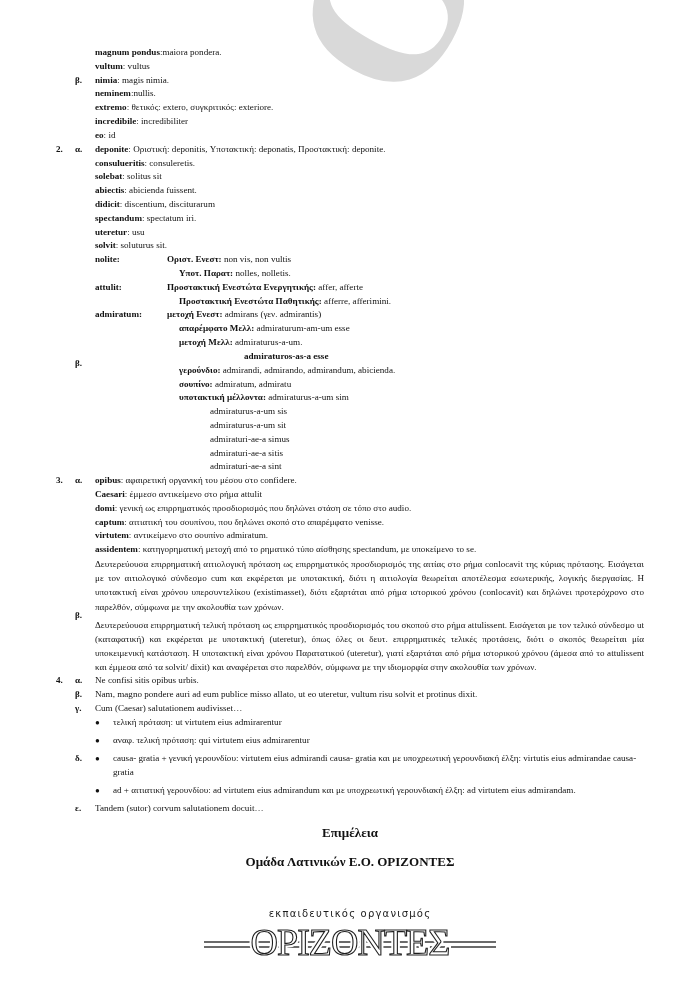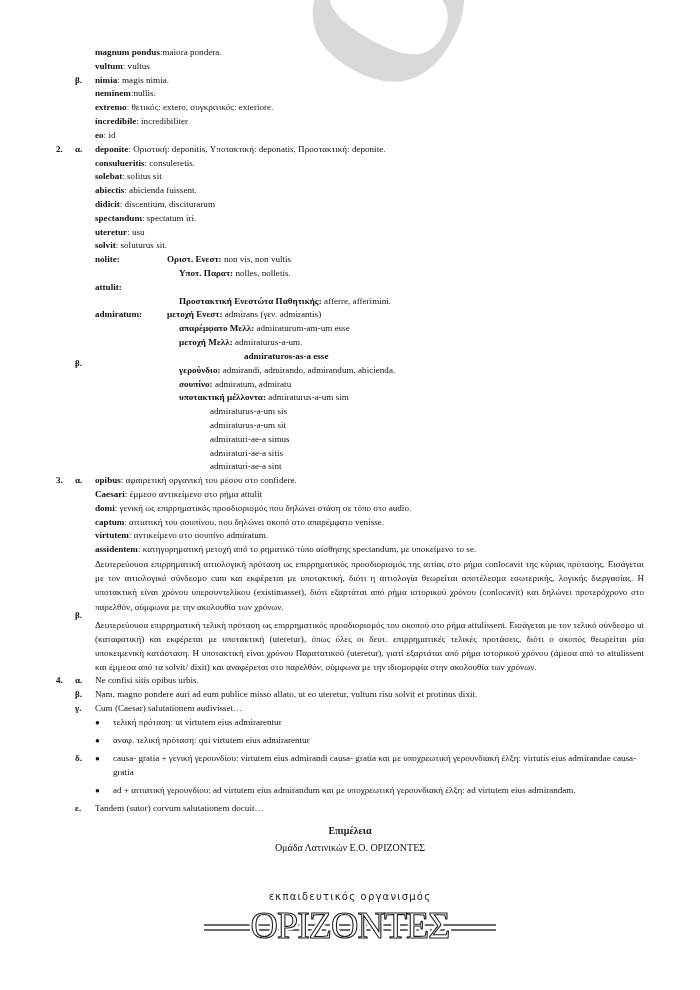--- a/index.html
+++ b/index.html
@@ -110,24 +110,24 @@
     line-height: 1.75;
   }
   .bullets .btext { flex: 1 1 auto; }
 
   
   .footer {
     position: relative;
     z-index: 2;
     text-align: center;
     margin-top: 8px;
-    font-size: 10px;
+    font-size: 13px;
   }
   .footer .f1 { font-weight: 700; }
-  .footer .f2 { font-weight: 400; margin-top: 1px; }
+  .footer .f2 { font-weight: 700; margin-top: 9px; }
 
   .logo-wrap {
     position: relative;
     z-index: 2;
     margin: 36px auto 0 auto;
     width: 300px;
     text-align: center;
   }
   .logo-sub {
     font-family: "DejaVu Sans", "Liberation Sans", sans-serif;
@@ -241,20 +241,21 @@
         <div class="letcol">β.</div>
         <div class="bodycol">
           <div class="kv">
             <div class="k">nolite:</div>
             <div class="v line"><span class="gr">Οριστ. Ενεστ:</span><span> non vis, non vultis</span></div>
           </div>
           <div class="sub-indent line"><span class="gr">Υποτ. Παρατ:</span><span> nolles, nolletis.</span></div>
 
           <div class="kv">
             <div class="k">attulit:</div>
+            <div class="v line"><span class="gr">Προστακτική Ενεστώτα Ενεργητικής:</span><span>  affer, afferte</span></div>
           </div>
           <div class="sub-indent line"><span class="gr">Προστακτική Ενεστώτα Παθητικής:</span><span>  afferre, afferimini.</span></div>
 
           <div class="kv">
             <div class="k">admiratum:</div>
             <div class="v line"><span class="gr">μετοχή Ενεστ:</span><span> admirans (γεν. admirantis)</span></div>
           </div>
           <div class="sub-indent line"><span class="gr">απαρέμφατο Μελλ:</span><span>  admiraturum-am-um esse</span></div>
           <div class="sub-indent line"><span class="gr">μετοχή Μελλ:</span><span> admiraturus-a-um.</span></div>
           <div class="sub-indent3 line"><span>admiraturos-as-a esse</span></div>

